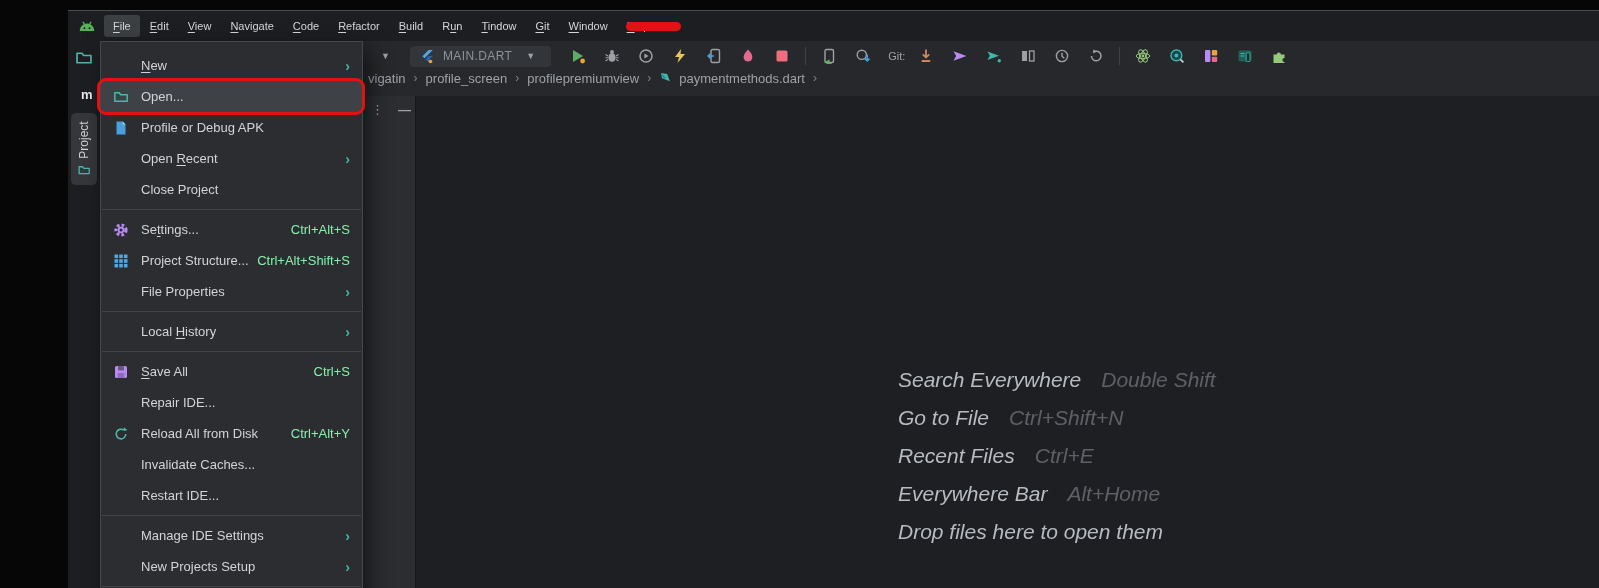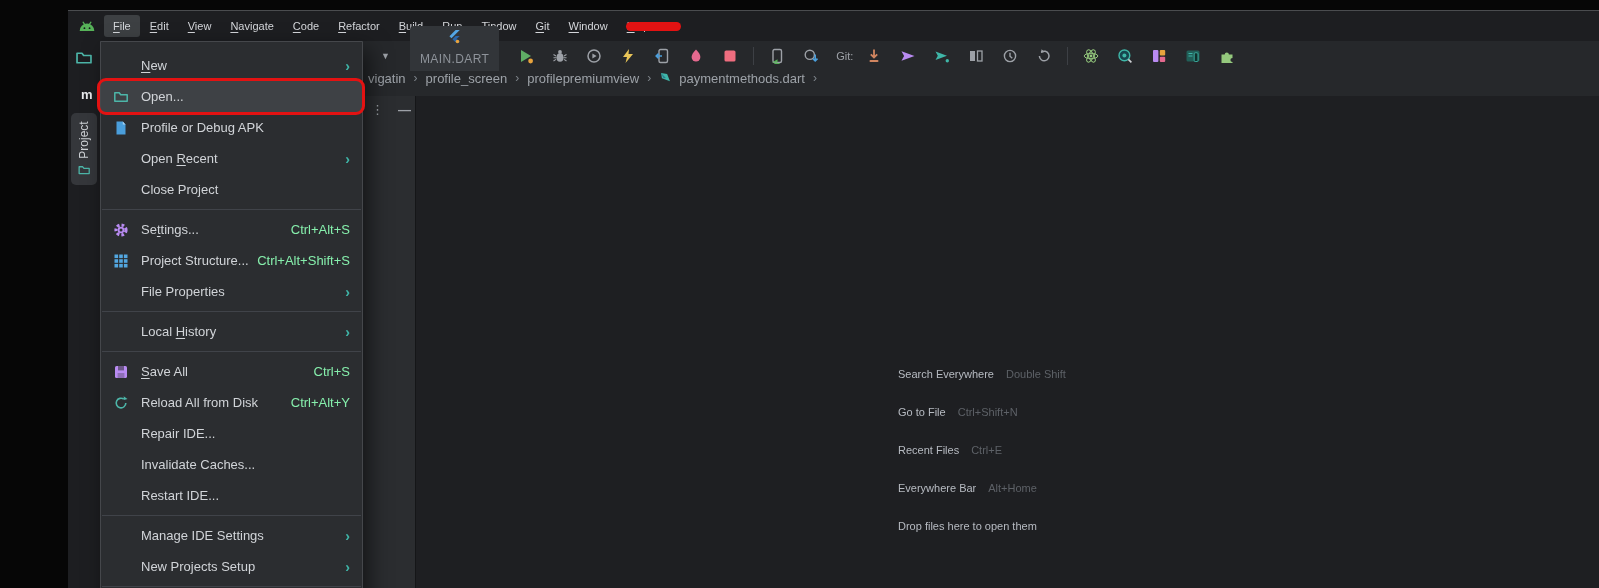--- a/index.html
+++ b/index.html
@@ -17,21 +17,21 @@
   .mn { text-decoration:underline; text-underline-offset:2px; }
   .scribble { position:absolute; left:558px; top:11px; width:55px; height:9px;
               background:#e31212; border-radius:5px; }
 
   
   .toolbar { position:absolute; left:32px; top:30px; right:0; height:30px; background:#26282b;
              display:flex; align-items:center; }
   .tb-spacer { width:275px; flex:none; }
   .caret { color:#9da1a7; font-size:9px; padding:0 6px; }
   .runconfig { display:flex; align-items:center; gap:8px; background:#323539; border-radius:4px;
-               padding:3px 10px; margin:0 10px 0 14px;flex-direction:column; }
+               padding:3px 10px; margin:0 10px 0 14px; }
   .runconfig .cfg-label { color:#8e939a; font-size:12px; letter-spacing:.4px; }
   .tbtn { width:18px; height:18px; display:flex; align-items:center; justify-content:center; margin:0 8px; flex:none; }
   .tbtn svg { width:16px; height:16px; }
   .tsep { width:1px; height:18px; background:#3d4045; margin:0 6px; flex:none; }
   .gitlabel { color:#9da1a7; font-size:11px; margin:0 4px 0 8px; }
 
   
   .navbar { position:absolute; left:32px; top:60px; right:0; height:25px; background:#26282b;
             display:flex; align-items:flex-start; font-size:13px; color:#9da2a8; }
   .nb-spacer { width:266px; flex:none; }
@@ -52,21 +52,21 @@
   
   .projpanel { position:absolute; left:295px; top:85px; width:52px; bottom:0; background:#2b2d30; }
   .pp-head { display:flex; align-items:center; height:26px; color:#9da1a7; }
   .pp-more { font-size:13px; margin-left:8px; letter-spacing:0; }
   .pp-min  { font-size:13px; margin-left:14px; font-weight:bold; }
 
   
   .editor { position:absolute; left:347px; top:85px; right:0; bottom:0; background:#1e1f22;
             border-left:1px solid #151618; }
   .hints { position:absolute; left:482px; top:272px; display:flex; flex-direction:column; gap:16px; }
-  .hintline { font-size:11px; display:flex; align-items:baseline; gap:12px; height:22px; }
+  .hintline { font-size:21px; display:flex; align-items:baseline; gap:20px; height:22px;font-style:italic; }
   .hl-label { color:#b7bbc2; }
   .hl-keys  { color:#5d6167; }
 
   
   .popup { position:absolute; left:32px; top:30px; width:263px; height:600px;
            background:#2b2d30; border:1px solid #45474b; border-radius:0 0 4px 4px;
            box-shadow:6px 8px 22px rgba(0,0,0,.55); padding-top:8px; z-index:5; }
   .mrow { position:relative; height:31px; display:flex; align-items:center; padding:0 12px;
           font-size:13px; color:#d1d4d8; }
   .mrow.sel { background:#3e4145; }
@@ -420,39 +420,39 @@
             <rect x="5" y="2" width="6" height="4.4" fill="#2b2d30" opacity=".55"></rect>
             <rect x="4.6" y="9" width="6.8" height="5" fill="#2b2d30" opacity=".3"></rect>
           </svg>
       </span>
       <span class="mlabel"><span></span><span class="mn">S</span><span>ave All</span></span>
       <span class="mfill"></span>
         <span class="msc">Ctrl+S</span>
     </div>
 
     <div class="mrow">
+      <span class="micon"></span>
+      <span class="mlabel"><span>Repair IDE...</span><span class="mn"></span><span></span></span>
+      <span class="mfill"></span>
+    </div>
+
+    <div class="mrow">
       <span class="micon">
         <svg viewBox="0 0 16 16">
             <path d="M12.8 8a4.8 4.8 0 1 1-1.9-3.8" fill="none" stroke="#4db6a9" stroke-width="1.6"></path>
             <path d="M10.6 1.2l.5 3.8 3.4-1.1z" fill="#4db6a9"></path>
           </svg>
       </span>
       <span class="mlabel"><span>Reload All from Disk</span><span class="mn"></span><span></span></span>
       <span class="mfill"></span>
         <span class="msc">Ctrl+Alt+Y</span>
     </div>
 
     <div class="mrow">
       <span class="micon"></span>
-      <span class="mlabel"><span>Repair IDE...</span><span class="mn"></span><span></span></span>
-      <span class="mfill"></span>
-    </div>
-
-    <div class="mrow">
-      <span class="micon"></span>
       <span class="mlabel"><span>Invalidate Caches...</span><span class="mn"></span><span></span></span>
       <span class="mfill"></span>
     </div>
 
     <div class="mrow">
       <span class="micon"></span>
       <span class="mlabel"><span>Restart IDE...</span><span class="mn"></span><span></span></span>
       <span class="mfill"></span>
     </div>
 

